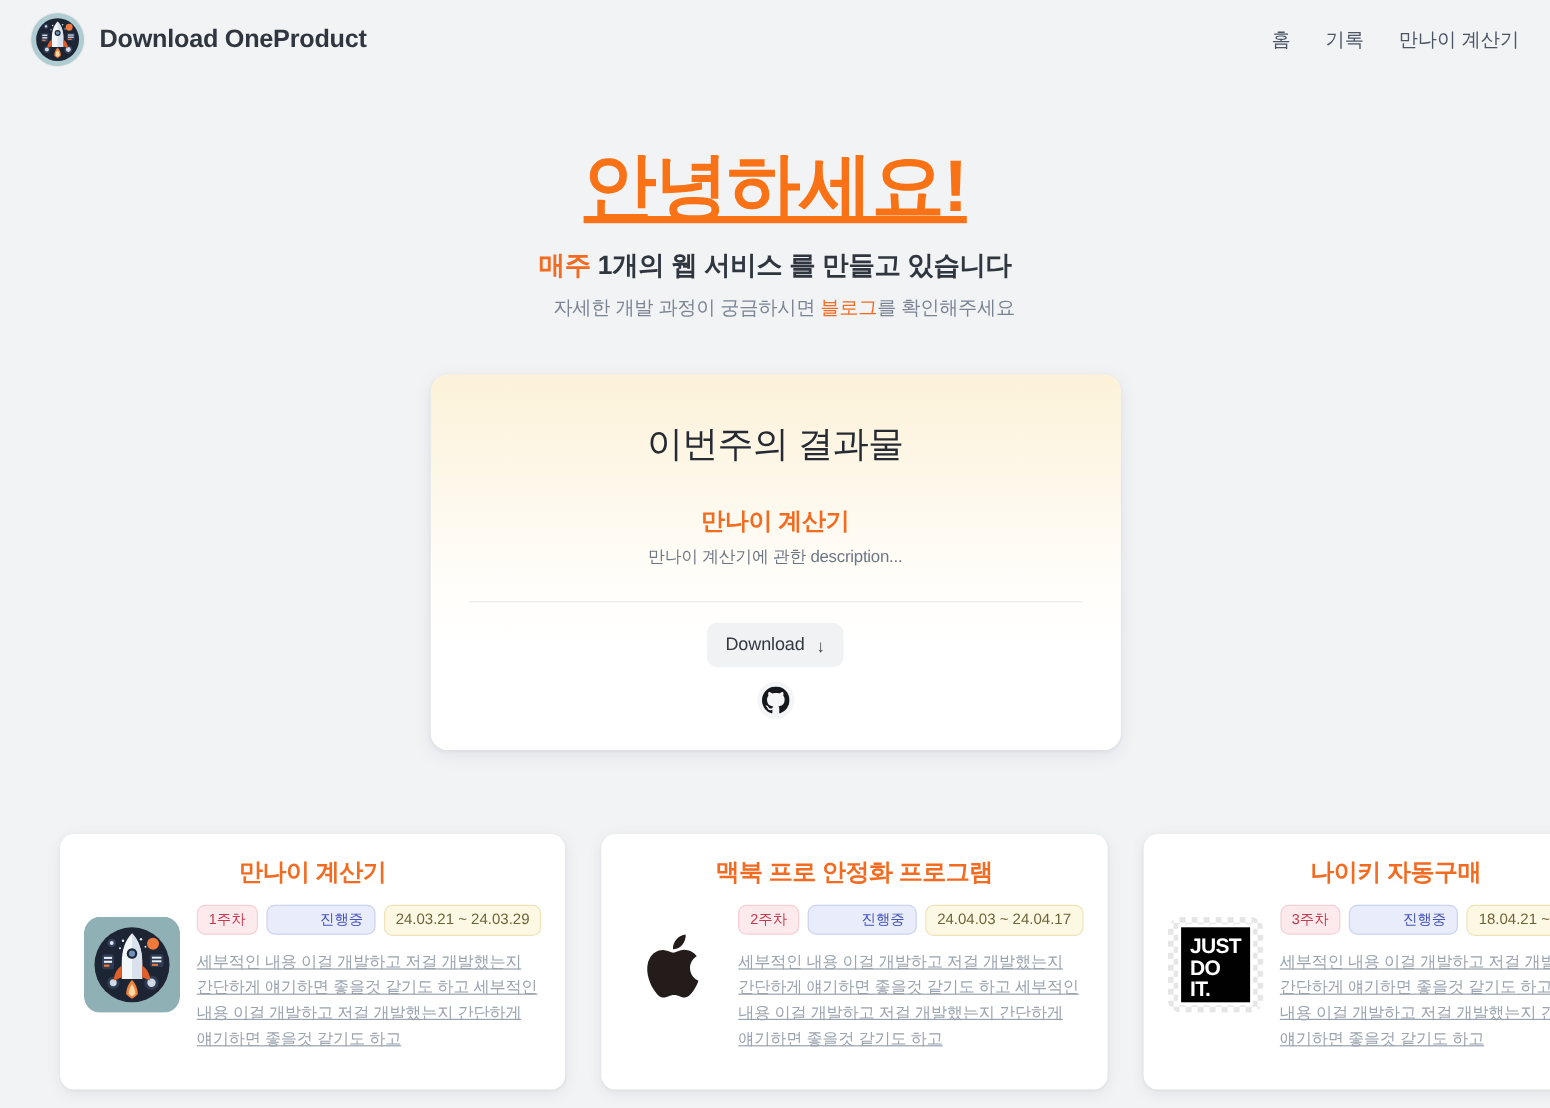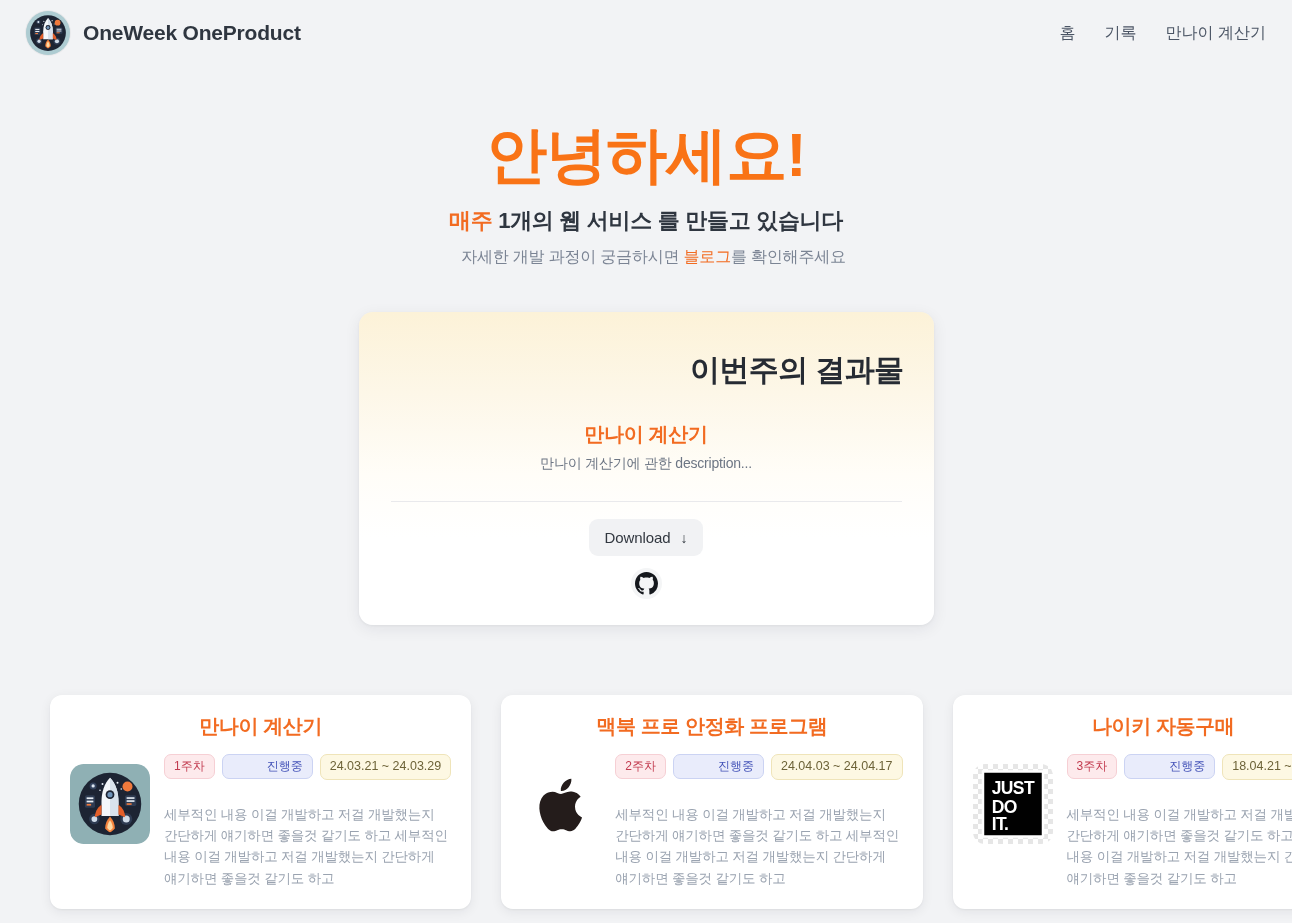--- a/index.html
+++ b/index.html
@@ -73,20 +73,21 @@
   .hero {
     text-align: center;
     padding-top: 54px;
   }
   .hero-title {
     font-size: 61px;
     line-height: 1.15;
     font-weight: 800;
     color: #f97316;
     letter-spacing: -1px;
+    text-decoration: underline;
   }
   .hero-sub {
     margin-top: 16px;
     font-size: 22px;
     font-weight: 700;
     color: #2f3640;
     letter-spacing: -0.3px;
   }
   .hero-sub .accent { color: #f26b21; }
   .hero-note {
@@ -111,23 +112,23 @@
   .featured-card {
     width: 575px;
     border-radius: 14px;
     background:
       linear-gradient(to bottom, #fcf2d8 0%, #fdf7e8 26%, #fffdf8 52%, #ffffff 72%, #ffffff 100%);
     box-shadow: 0 4px 16px rgba(24,30,48,0.075), 0 1px 3px rgba(24,30,48,0.05);
     padding: 38px 30px 26px 30px;
     position: relative;
   }
   .featured-heading {
-    text-align: right;
+    text-align: center;
     font-size: 30px;
-    font-weight: 700;
+    font-weight: 400;
     color: #262b33;
     letter-spacing: -0.6px;
   }
   .featured-product {
     margin-top: 30px;
     text-align: center;
     font-size: 20px;
     font-weight: 700;
     color: #f26b21;
     letter-spacing: -0.3px;
@@ -247,26 +248,27 @@
     color: #4453b8;
     padding-left: 44px;
   }
   .badge-date {
     background: #fdf8e3;
     border: 1px solid #efe4b9;
     color: #6d6338;
     font-size: 12.5px;
   }
   .project-desc {
-    margin-top: 24px;
+    margin-top: 11px;
     font-size: 13.5px;
     line-height: 1.58;
     color: #9aa3b0;
     letter-spacing: -0.2px;
     word-break: keep-all;
+    text-decoration: underline;
   }
 </style>
 </head>
 <body>
 
 <header class="site-header">
   <a class="brand" href="#">
     <span class="brand-logo">
       <svg viewBox="0 0 64 64" aria-hidden="true">
         <circle cx="32" cy="32" r="32" fill="#aeccd2"></circle>
@@ -298,21 +300,21 @@
 
         <path d="M32 41.5c2.6 2.6 4 6.2 4 9.7-1.3 1.4-2.6 2.4-4 3.2-1.4-.8-2.7-1.8-4-3.2 0-3.5 1.4-7.1 4-9.7z" fill="#f4823c"></path>
         <path d="M32 44.5c1.5 2 2.3 4.3 2.3 6.4-.8.9-1.5 1.5-2.3 2-.8-.5-1.5-1.1-2.3-2 0-2.1.8-4.4 2.3-6.4z" fill="#fbd9a5"></path>
 
         <circle cx="26" cy="15" r="0.9" fill="#e7eef6"></circle>
         <circle cx="38" cy="14" r="0.9" fill="#e7eef6"></circle>
         <circle cx="41" cy="19" r="0.7" fill="#e7eef6"></circle>
         <circle cx="24" cy="20" r="0.7" fill="#e7eef6"></circle>
       </svg>
     </span>
-    <span class="brand-title">OneWeek OneProduct</span>
+    <span class="brand-title">Download OneProduct</span>
   </a>
 
   <nav class="main-nav">
     <a class="nav-link" href="#">홈</a>
     <a class="nav-link" href="#">기록</a>
     <a class="nav-link" href="#">만나이 계산기</a>
   </nav>
 </header>
 
 <section class="hero">

